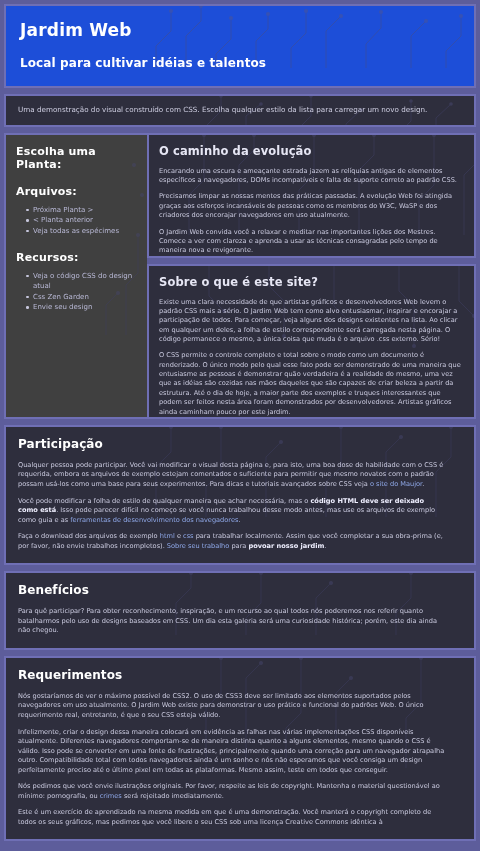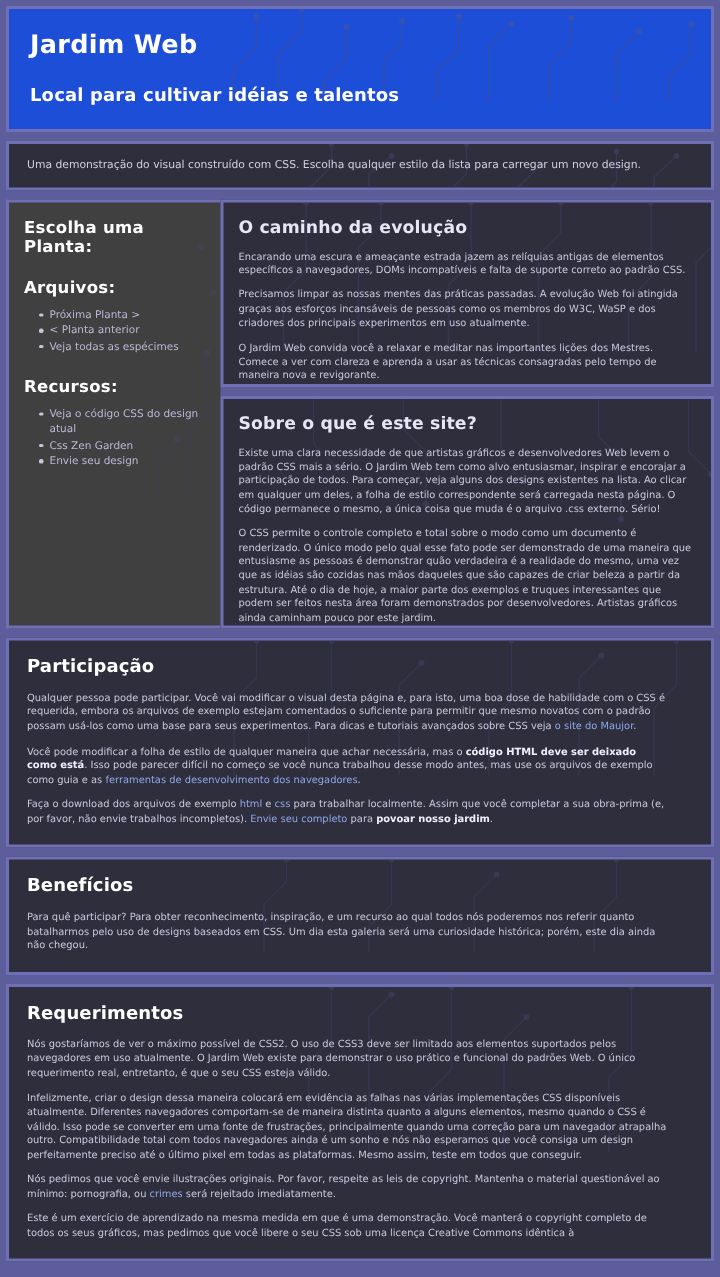--- a/index.html
+++ b/index.html
@@ -276,21 +276,21 @@
               <circle cx="105" cy="0" r="2"></circle>
             <circle cx="165" cy="0" r="2"></circle>
               <circle cx="225" cy="0" r="2"></circle>
             <circle cx="285" cy="0" r="2"></circle>
               <circle cx="330" cy="25" r="2"></circle>
           </g>
         </svg>
         <div class="panel-inner">
           <h3>O caminho da evolução</h3>
           <p>Encarando uma escura e ameaçante estrada jazem as relíquias antigas de elementos específicos a navegadores, DOMs incompatíveis e falta de suporte correto ao padrão CSS.</p>
-          <p>Precisamos limpar as nossas mentes das práticas passadas. A evolução Web foi atingida graças aos esforços incansáveis de pessoas como os membros do W3C, WaSP e dos criadores dos principais experimentos em uso atualmente.</p>
+          <p>Precisamos limpar as nossas mentes das práticas passadas. A evolução Web foi atingida graças aos esforços incansáveis de pessoas como os membros do W3C, WaSP e dos criadores dos encorajar navegadores em uso atualmente.</p>
           <p>O Jardim Web convida você a relaxar e meditar nas importantes lições dos Mestres. Comece a ver com clareza e aprenda a usar as técnicas consagradas pelo tempo de maneira nova e revigorante.</p>
         </div>
       </section>
 
       <section class="panel">
         <svg class="panel-circuit" width="340" height="110" viewBox="0 0 340 110">
           <g stroke="#414168" stroke-width="1" fill="none">
             <path d="M60 0 L60 30 L75 45"></path>
             <path d="M120 0 L120 20 L135 35 L135 70"></path>
             <path d="M185 0 L185 40 L200 55"></path>
@@ -331,21 +331,21 @@
         <circle cx="275" cy="15" r="2"></circle>
           <circle cx="335" cy="0" r="2"></circle>
         <circle cx="395" cy="10" r="2"></circle>
           <circle cx="445" cy="0" r="2"></circle>
       </g>
     </svg>
     <div class="panel-inner">
       <h3>Participação</h3>
       <p><span>Qualquer pessoa pode participar. Você vai modificar o visual desta página e, para isto, uma boa dose de habilidade com o CSS é requerida, embora os arquivos de exemplo estejam comentados o suficiente para permitir que mesmo novatos com o padrão possam usá-los como uma base para seus experimentos. Para dicas e tutoriais avançados sobre CSS veja </span><a class="link" href="#">o site do Maujor</a><span>.</span></p>
       <p><span>Você pode modificar a folha de estilo de qualquer maneira que achar necessária, mas o </span><strong>código HTML deve ser deixado como está</strong><span>. Isso pode parecer difícil no começo se você nunca trabalhou desse modo antes, mas use os arquivos de exemplo como guia e as </span><a class="link" href="#">ferramentas de desenvolvimento dos navegadores</a><span>.</span></p>
-      <p><span>Faça o download dos arquivos de exemplo </span><a class="link" href="#">html</a><span> e </span><a class="link" href="#">css</a><span> para trabalhar localmente. Assim que você completar a sua obra-prima (e, por favor, não envie trabalhos incompletos). </span><a class="link" href="#">Envie seu completo</a><span> para </span><strong>povoar nosso jardim</strong><span>.</span></p>
+      <p><span>Faça o download dos arquivos de exemplo </span><a class="link" href="#">html</a><span> e </span><a class="link" href="#">css</a><span> para trabalhar localmente. Assim que você completar a sua obra-prima (e, por favor, não envie trabalhos incompletos). </span><a class="link" href="#">Sobre seu trabalho</a><span> para </span><strong>povoar nosso jardim</strong><span>.</span></p>
     </div>
   </section>
 
   <section class="panel section">
     <svg class="panel-circuit" width="472" height="62" viewBox="0 0 472 62">
       <g stroke="#3f3f64" stroke-width="1" fill="none">
         <path d="M170 62 L170 30 L185 15 L185 0"></path>
         <path d="M240 62 L240 45 L255 30 L255 0"></path>
         <path d="M310 62 L310 25 L325 10"></path>
         <path d="M390 62 L390 40 L405 25 L405 0"></path>

